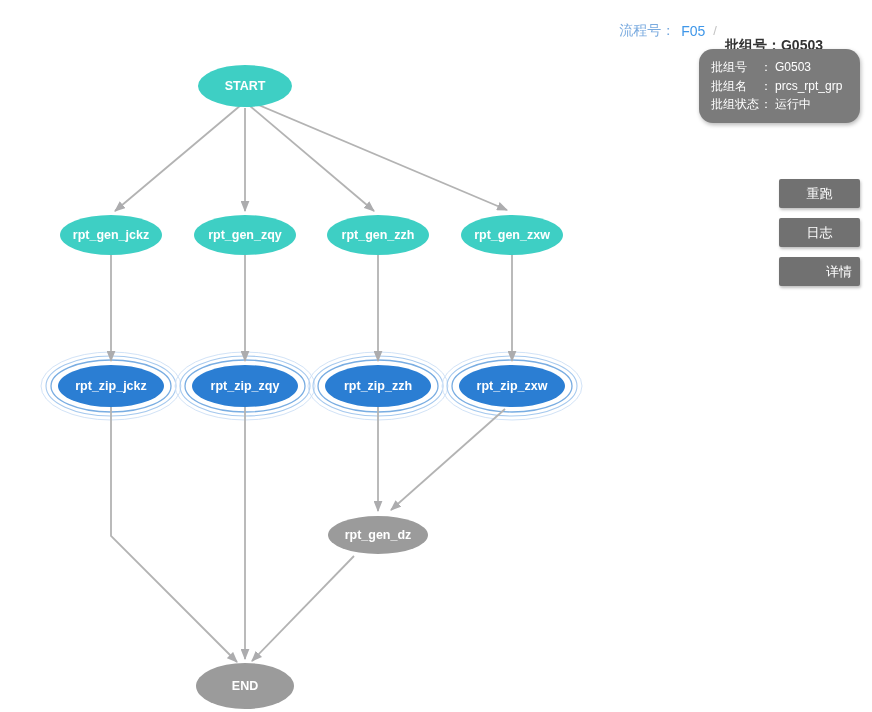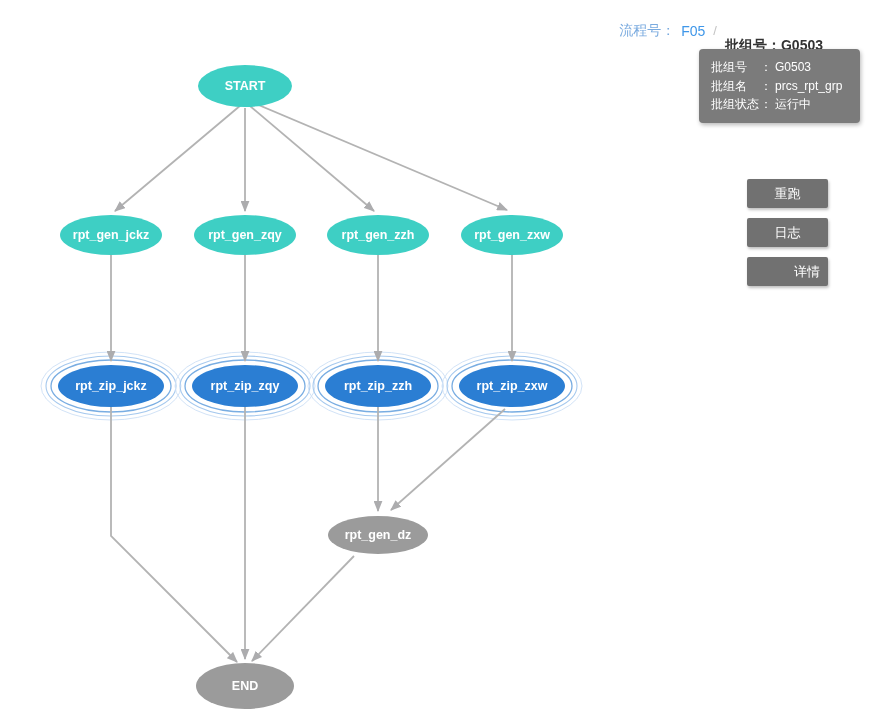--- a/index.html
+++ b/index.html
@@ -12,29 +12,29 @@
     position:absolute;top:6px;right:49px;font-size:14px;display:flex;align-items:center;gap:6px;
     white-space:nowrap;
   }
   .bc-flow-label{color:#79aadf;}
   .bc-flow-value{color:#3f97e9;text-decoration:none;cursor:pointer;text-align:right;}
   .bc-sep{color:#c3c3c3;font-size:13px;padding:0 2px;}
   .bc-batch{color:#333;font-weight:bold;margin-top:31px;}
   
   .info-box{
     position:absolute;left:699px;top:49px;width:161px;height:74px;box-sizing:border-box;
-    background:#7b7b7b;border-radius:4px;color:#fff;font-size:12px;
+    background:#7b7b7b;border-radius:14px;color:#fff;font-size:12px;
     padding:9px 12px;box-shadow:1px 2px 4px rgba(0,0,0,.28);
   }
   .info-row{display:flex;line-height:18.5px;white-space:nowrap;}
   .info-label{display:inline-block;width:49px;}
   .info-colon{display:inline-block;margin-right:3px;}
   
   .action-btn{
-    position:absolute;left:747px;width:81px;height:29px;background:#717171;color:#fff;
+    position:absolute;left:779px;width:81px;height:29px;background:#717171;color:#fff;
     border:none;border-radius:2px;font-size:13px;cursor:pointer;
     font-family:"Liberation Sans","DejaVu Sans",sans-serif;
     box-shadow:1px 2px 3px rgba(0,0,0,.25);
   }
   .btn-rerun{top:179px;}
   .btn-log{top:218px;}
   .btn-detail{top:257px;padding-left:45px;}
   
   .diagram{position:absolute;left:0;top:0;}
   .edge{stroke:#b3b3b3;stroke-width:1.8;fill:none;}

